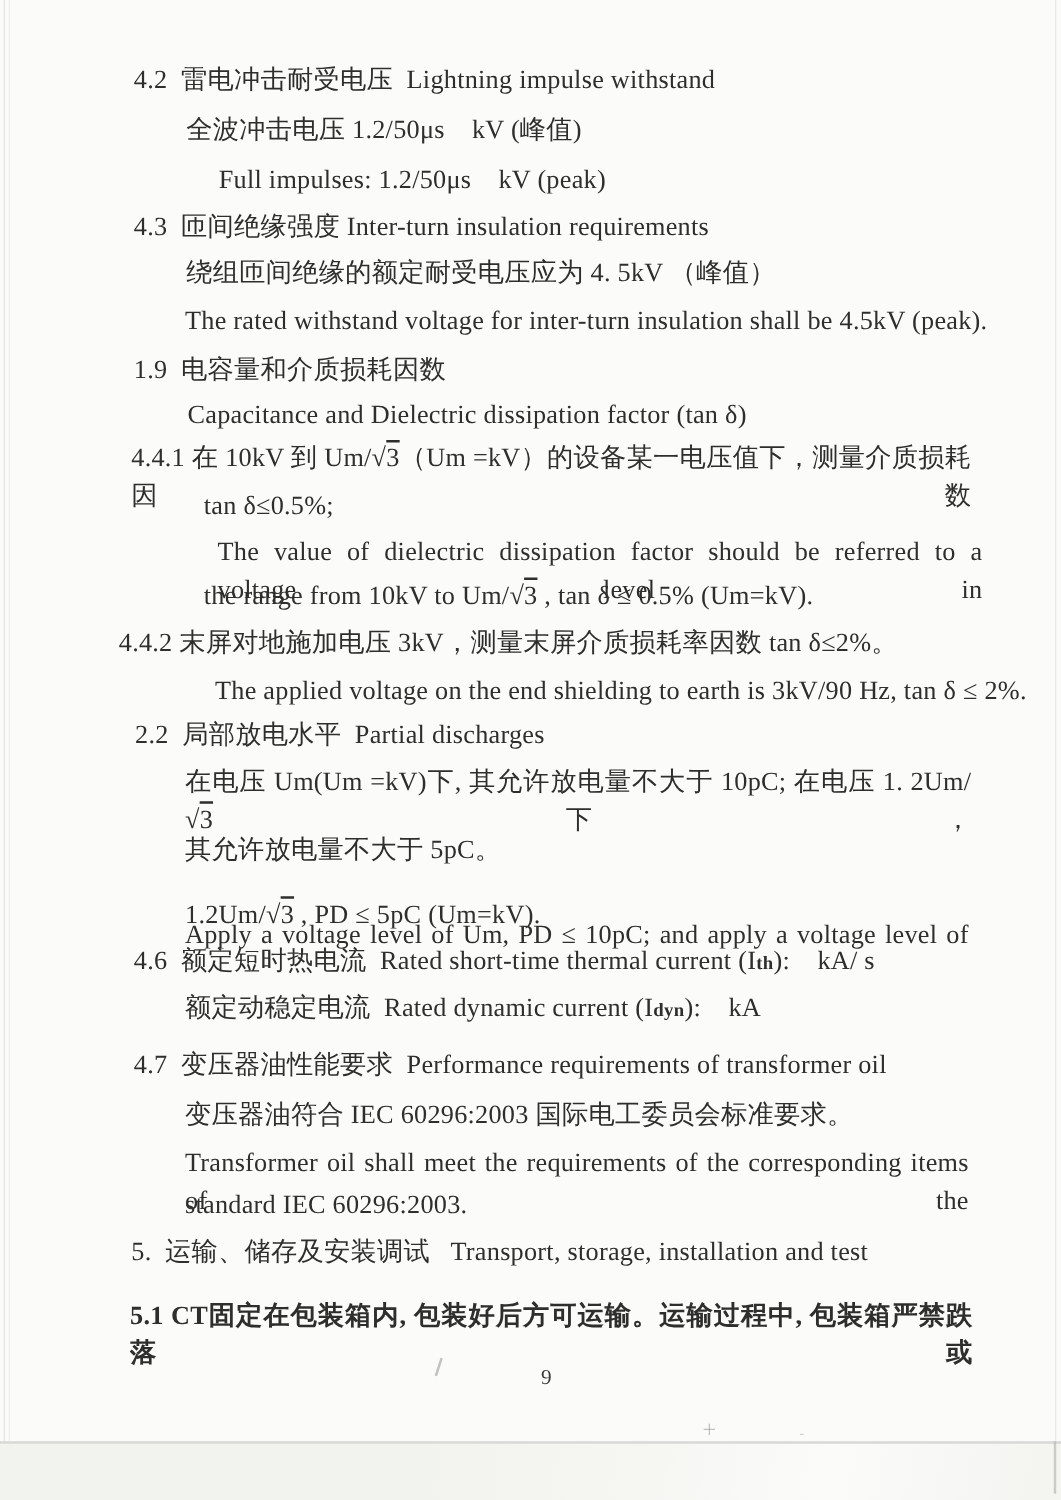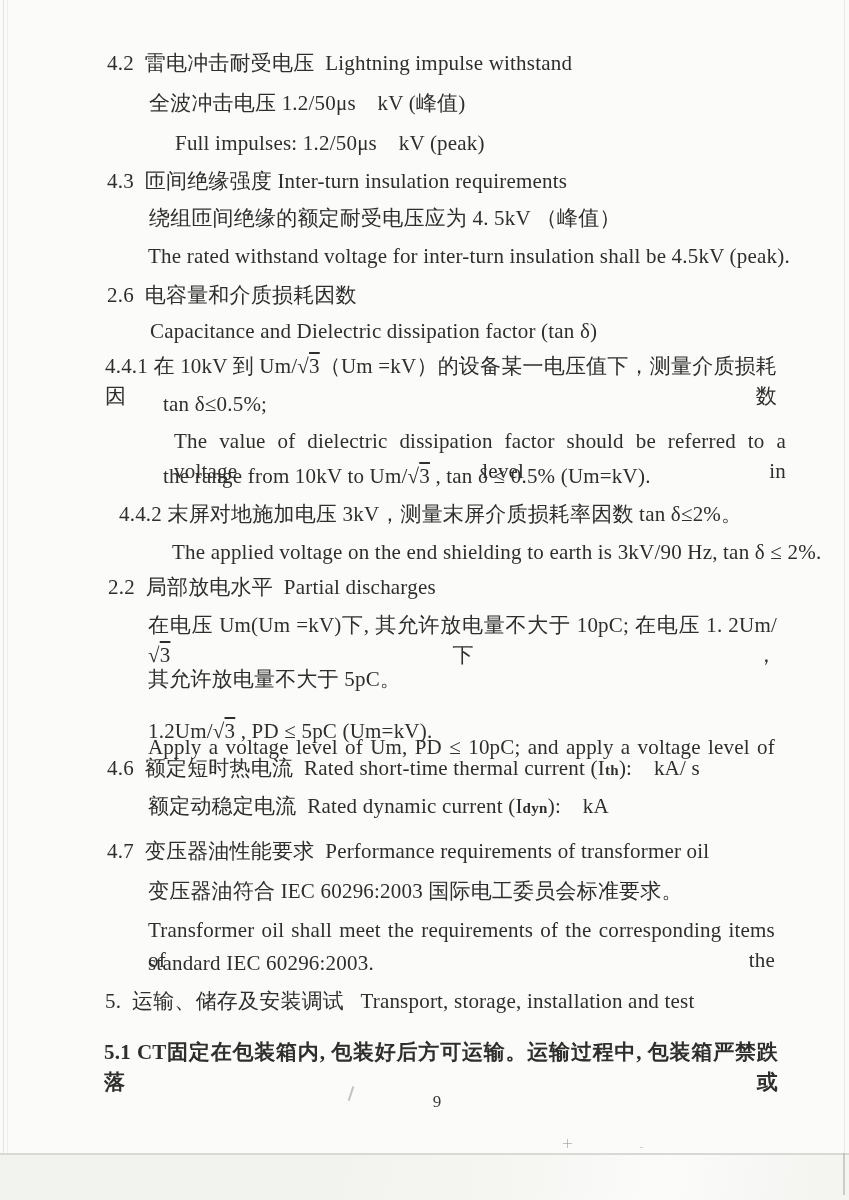--- a/index.html
+++ b/index.html
@@ -61,27 +61,27 @@
 <body>
 
 <div class="page">
   <div id="doc">
       <div class="line" style="left: 107px; top: 48px; text-align: center;">4.2  雷电冲击耐受电压  Lightning impulse withstand</div>
       <div class="line" style="left: 149px; top: 88px;">全波冲击电压 1.2/50μs    kV (峰值)</div>
       <div class="line" style="left: 163px; top: 128px; margin-left: 12px;">Full impulses: 1.2/50μs    kV (peak)</div>
       <div class="line" style="left: 107px; top: 166px;">4.3  匝间绝缘强度 Inter-turn insulation requirements</div>
       <div class="line" style="left: 149px; top: 203px;">绕组匝间绝缘的额定耐受电压应为 4. 5kV （峰值）</div>
       <div class="line" style="left: 148px; top: 241px;">The rated withstand voltage for inter-turn insulation shall be 4.5kV (peak).</div>
-      <div class="line" style="left: 107px; top: 280px;">2.6  电容量和介质损耗因数</div>
+      <div class="line" style="left: 107px; top: 280px;">1.9  电容量和介质损耗因数</div>
       <div class="line" style="left: 150px; top: 316px;">Capacitance and Dielectric dissipation factor (tan δ)</div>
       <div class="line just" style="left: 105px; top: 351px; width: 672px;">4.4.1 在 10kV 到 Um/<span>√<span class="vin">3</span></span>（Um =kV）的设备某一电压值下，测量介质损耗因数</div>
       <div class="line" style="left: 163px; top: 389px;">tan δ≤0.5%;</div>
       <div class="line just" style="left: 174px; top: 426px; width: 612px;">The value of dielectric dissipation factor should be referred to a voltage level in</div>
       <div class="line" style="left: 163px; top: 461px;">the range from 10kV to Um/<span>√<span class="vin">3</span></span> , tan δ ≤ 0.5% (Um=kV).</div>
-      <div class="line" style="left: 119px; top: 499px;">4.4.2 末屏对地施加电压 3kV，测量末屏介质损耗率因数 tan δ≤2%。</div>
+      <div class="line" style="left: 95px; top: 499px;">4.4.2 末屏对地施加电压 3kV，测量末屏介质损耗率因数 tan δ≤2%。</div>
       <div class="line" style="left: 172px; top: 537px;">The applied voltage on the end shielding to earth is 3kV/90 Hz, tan δ ≤ 2%.</div>
       <div class="line" style="left: 108px; top: 572px;">2.2  局部放电水平  Partial discharges</div>
       <div class="line just" style="left: 148px; top: 610px; width: 629px;">在电压 Um(Um =kV)下, 其允许放电量不大于 10pC; 在电压 1. 2Um/<span>√<span class="vin">3</span></span>下，</div>
       <div class="line" style="left: 148px; top: 664px; text-align: center;">其允许放电量不大于 5pC。</div>
       <div class="line just" style="left: 148px; top: 684px; width: 627px; margin-top: 48px;">Apply a voltage level of Um, PD ≤ 10pC; and apply a voltage level of</div>
       <div class="line" style="left: 148px; top: 716px;">1.2Um/<span>√<span class="vin">3</span></span> , PD ≤ 5pC (Um=kV).</div>
       <div class="line" style="left: 107px; top: 753px;">4.6  额定短时热电流  Rated short-time thermal current (I<span class="subb">th</span>):    kA/ s</div>
       <div class="line" style="left: 148px; top: 791px;">额定动稳定电流  Rated dynamic current (I<span class="subb">dyn</span>):    kA</div>
       <div class="line" style="left: 107px; top: 836px;">4.7  变压器油性能要求  Performance requirements of transformer oil</div>
       <div class="line" style="left: 148px; top: 876px;">变压器油符合 IEC 60296:2003 国际电工委员会标准要求。</div>

